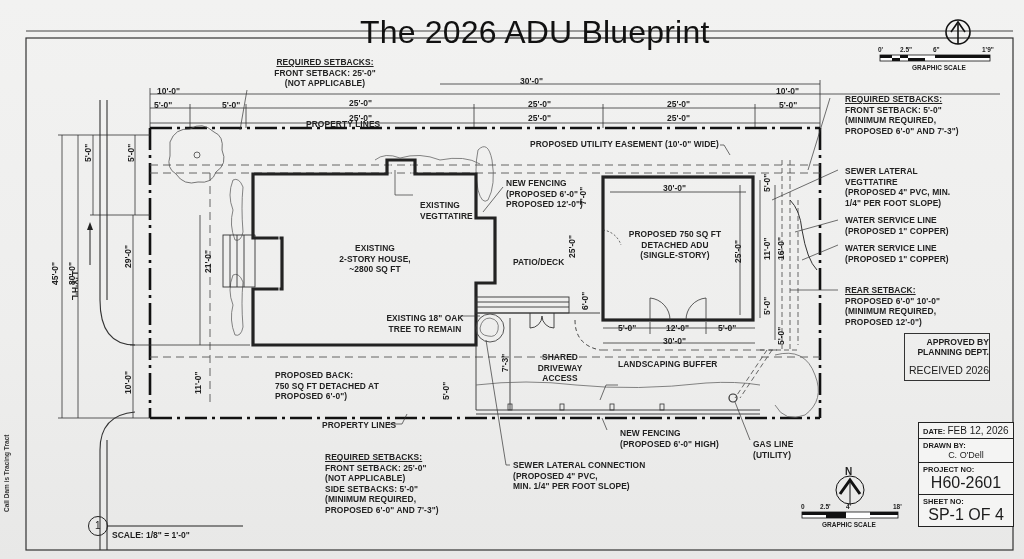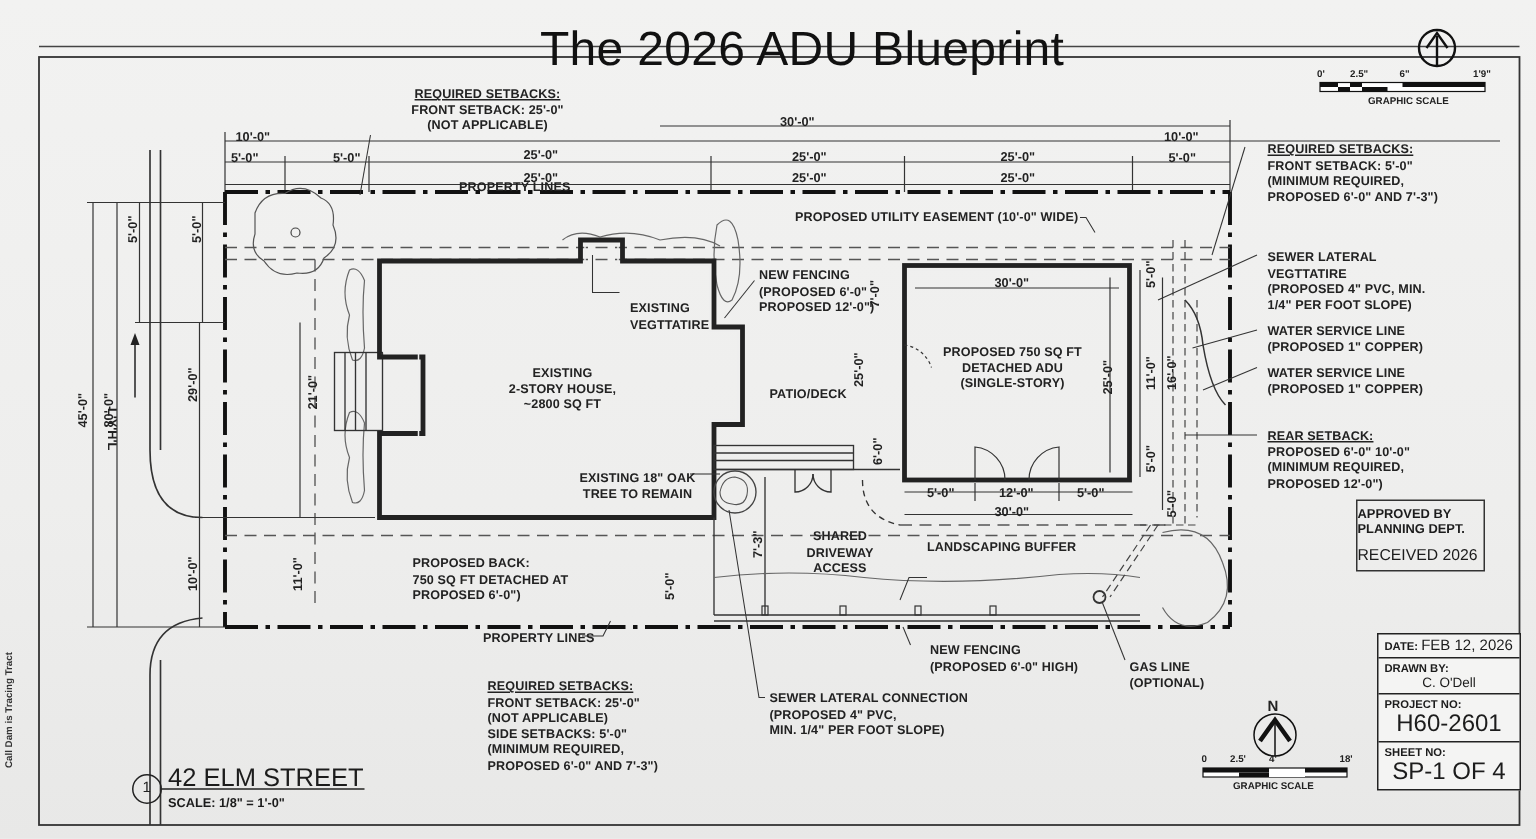--- a/index.html
+++ b/index.html
@@ -5,21 +5,21 @@
   html,body{margin:0;padding:0;}
   body{width:1024px;height:559px;background:#ecedec;overflow:hidden;position:relative;font-family:"Liberation Sans",sans-serif;color:#1c1c1c;}
   .sheet{position:absolute;left:0;top:0;width:1024px;height:559px;background:linear-gradient(180deg,#f2f2f1 0%,#eeeeed 60%,#e8e8e7 100%);}
   svg.plan{position:absolute;left:0;top:0;}
   .t{position:absolute;font-size:8.4px;line-height:10.5px;font-weight:bold;letter-spacing:0.1px;color:#222;white-space:nowrap;}
   .u{text-decoration:underline;}
   .title{position:absolute;left:360px;top:14px;font-size:32px;font-weight:normal;text-underline-offset:4px;color:#111;letter-spacing:0.2px;}
   .dim{position:absolute;font-size:8.5px;font-weight:bold;color:#222;white-space:nowrap;}
   .vdim{position:absolute;font-size:8.5px;font-weight:bold;color:#222;white-space:nowrap;transform:rotate(-90deg);transform-origin:left top;}
   .ctr{text-align:center;}
-  .stamp{position:absolute;left:904px;top:333px;width:84px;height:46px;border:1.4px solid #333;text-align:left;font-size:8.6px;font-weight:bold;line-height:10px;}
+  .stamp{position:absolute;left:904px;top:333px;width:84px;height:46px;border:1.4px solid #333;text-align:right;font-size:8.6px;font-weight:bold;line-height:10px;}
   .stamp .rc{font-size:10.5px;font-weight:normal;margin-top:8px;}
   .tblock{position:absolute;left:918px;top:422px;width:94px;border:1.6px solid #222;background:#f4f4f3;}
   .tcell{border-bottom:1.4px solid #222;padding:2px 4px;font-size:7.5px;font-weight:bold;}
   .tcell:last-child{border-bottom:none;}
   .tcell .v{display:block;text-align:center;}
   .big{font-size:16px;font-weight:normal;}
   .label42{position:absolute;left:112px;top:509px;font-size:17px;}
   .scale{position:absolute;left:112px;top:530px;font-size:8.5px;font-weight:bold;}
   .edge-text{position:absolute;left:3px;top:512px;font-size:6.5px;transform:rotate(-90deg);transform-origin:left top;color:#333;white-space:nowrap;font-weight:bold;}
 </style>
@@ -310,21 +310,21 @@
   <div>ACCESS</div>
 </div>
 <div class="t" style="left:618px;top:359px;">LANDSCAPING BUFFER</div>
 <div class="t" style="left:322px;top:420px;">PROPERTY LINES</div>
 <div class="t" style="left:620px;top:428px;">
   <div>NEW FENCING</div>
   <div>(PROPOSED 6'-0" HIGH)</div>
 </div>
 <div class="t" style="left:753px;top:439px;">
   <div>GAS LINE</div>
-  <div>(OPTIONAL)</div>
+  <div>(UTILITY)</div>
 </div>
 <div class="t" style="left:325px;top:452px;">
   <div class="u">REQUIRED SETBACKS:</div>
   <div>FRONT SETBACK: 25'-0"</div>
   <div>(NOT APPLICABLE)</div>
   <div>SIDE SETBACKS: 5'-0"</div>
   <div>(MINIMUM REQUIRED,</div>
   <div>PROPOSED 6'-0" AND 7'-3")</div>
 </div>
 <div class="t" style="left:513px;top:460px;">
@@ -385,17 +385,16 @@
     <span>PROJECT NO:</span>
     <span class="v big">H60-2601</span>
   </div>
   <div class="tcell">
     <span>SHEET NO:</span>
     <span class="v big">SP-1 OF 4</span>
   </div>
 </div>
 
 <div class="dim" style="left:95px;top:520px;font-size:10px;font-weight:normal;">1</div>
-<div class="label42">42 ELM STREET</div>
 <div class="scale">SCALE: 1/8" = 1'-0"</div>
 <div class="edge-text">Call Dam is Tracing Tract</div>
 
 </div>
 
 </body></html>

